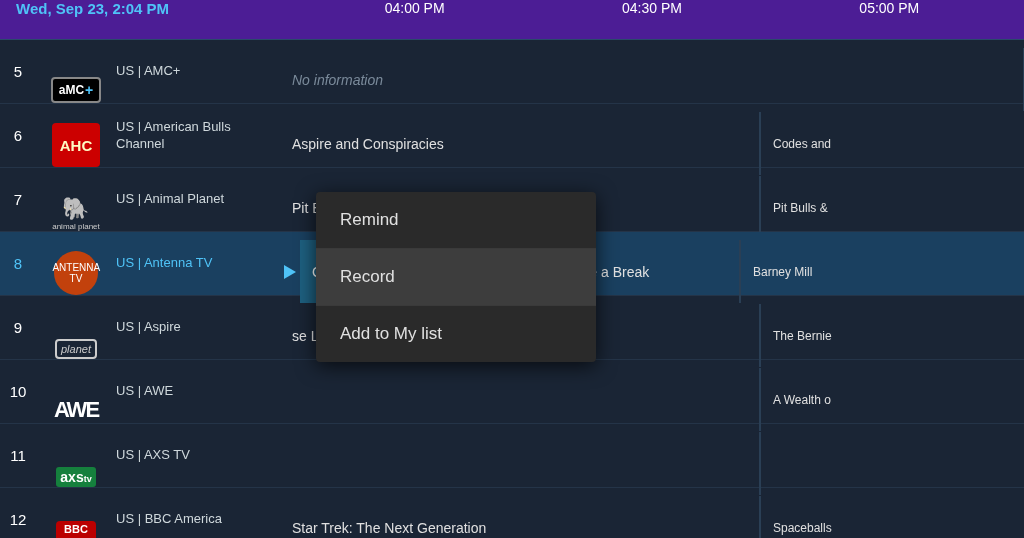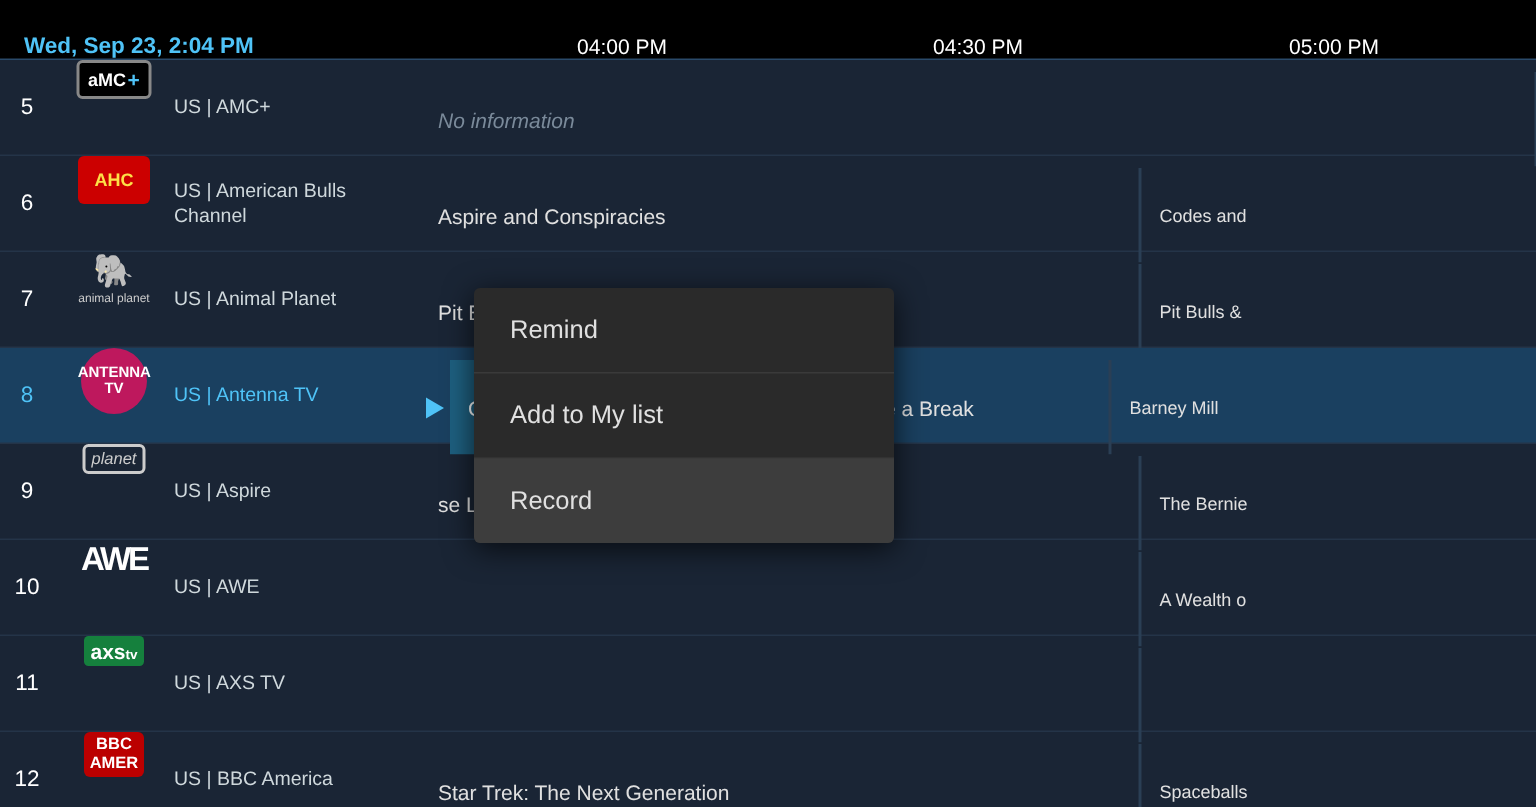--- a/index.html
+++ b/index.html
@@ -8,22 +8,22 @@
       height: 538px;
       background: #1a2535;
       font-family: 'Arial', sans-serif;
       overflow: hidden;
       color: #ffffff;
     }
 
     
     .header {
       display: flex;
-      align-items: flex-end;
-      background: #000000;
+      align-items: flex-start;
+      background: #4c1d95;
       height: 40px;
       padding: 0 16px;
       border-bottom: 1px solid #2a4a6a;
     }
     .header-date {
       color: #4fc3f7;
       font-size: 15px;
       font-weight: bold;
       flex: 0 0 280px;
     }
@@ -65,21 +65,21 @@
     }
 
     .channel-row.selected .channel-num {
       color: #4fc3f7;
     }
 
     .channel-logo {
       width: 80px;
       flex-shrink: 0;
       display: flex;
-      align-items: flex-start;
+      align-items: flex-end;
       justify-content: center;
       height: 100%;
     }
 
     .channel-name {
       width: 164px;
       flex-shrink: 0;
       font-size: 13px;
       color: #cfd8dc;
       padding-right: 8px;
@@ -154,53 +154,53 @@
     }
     .logo-amc .plus {
       color: #4fc3f7;
       font-size: 14px;
     }
 
     .logo-ahc {
       background: #cc0000;
       border-radius: 4px;
       width: 48px;
-      height: 32px;
+      height: 44px;
       display: flex;
       align-items: center;
       justify-content: center;
-      font-size: 12px;
+      font-size: 15px;
       font-weight: bold;
-      color: #fde047;
+      color: #fef9c3;
     }
 
     .logo-ap {
       background: transparent;
       display: flex;
       flex-direction: column;
       align-items: center;
     }
     .logo-ap-elephant {
       font-size: 22px;
     }
     .logo-ap-text {
       font-size: 8px;
       color: #ccc;
     }
 
     .logo-antenna {
-      background: #be185d;
+      background: #c2410c;
       border-radius: 50%;
       width: 44px;
       height: 44px;
       display: flex;
       align-items: center;
       justify-content: center;
       font-size: 10px;
-      font-weight: bold;
+      font-weight: normal;
       color: #fff;
       text-align: center;
       line-height: 1.1;
     }
 
     .logo-aspire {
       border: 2px solid #ccc;
       border-radius: 4px;
       padding: 2px 4px;
       font-size: 11px;
@@ -413,16 +413,16 @@
       <div class="program-block" style="width:480px">Star Trek: The Next Generation</div>
       <div class="program-right" style="flex:1">Spaceballs</div>
 
     </div>
   </div>
   </div>
 
 <div class="context-menu-overlay">
   <div class="context-menu" id="context-menu">
       <div class="context-menu-item">Remind</div>
+      <div class="context-menu-item active">Record</div>
       <div class="context-menu-item">Add to My list</div>
-      <div class="context-menu-item active">Record</div>
     </div>
 </div>
 
 </body></html>

